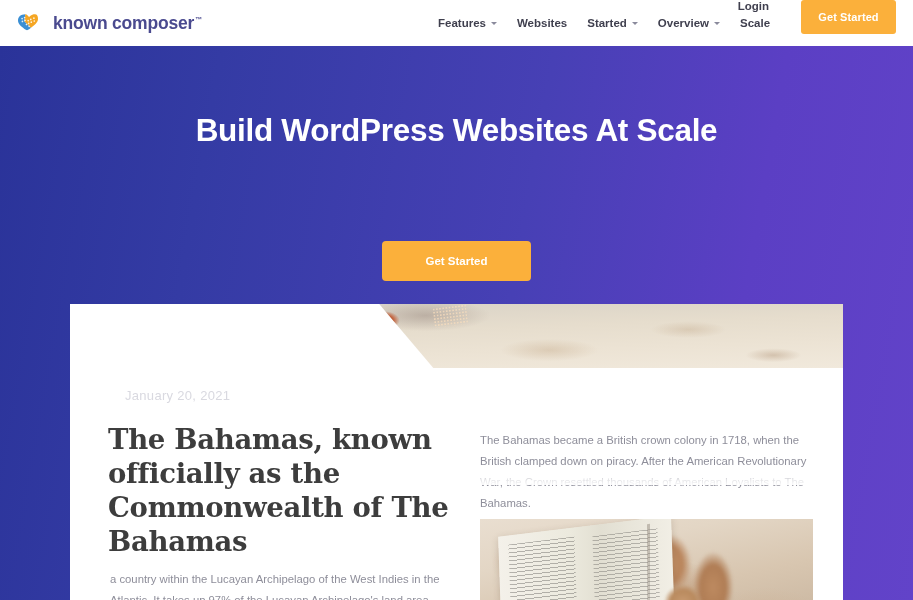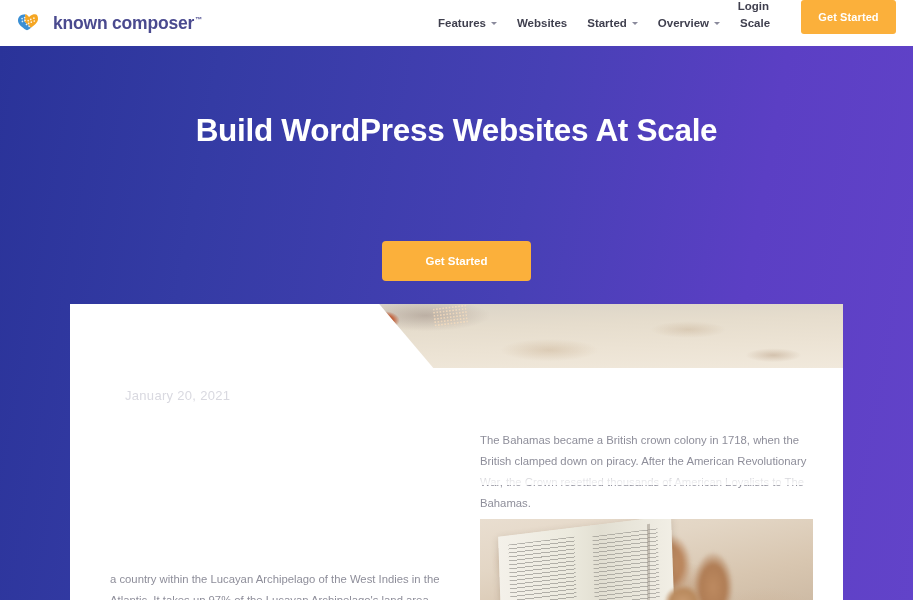--- a/index.html
+++ b/index.html
@@ -265,20 +265,21 @@
   <div class="card">
 
     <div class="banner">
       <div class="banner-photo"></div>
       <div class="banner-figure"></div>
       <div class="banner-dots"></div>
     </div>
 
     <div class="date">January 20, 2021</div>
 
+    <h2 class="headline">The Bahamas, known officially as the Commonwealth of The Bahamas</h2>
 
     <p class="lede">a country within the Lucayan Archipelago of the West Indies in the Atlantic. It takes up 97% of the Lucayan Archipelago's land area and is home to 88% of the archipelago's population.</p>
 
     <div class="col-right">
       <p>The Bahamas became a British crown colony in 1718, when the British clamped down on piracy. After the American Revolutionary War, the Crown resettled thousands of American Loyalists to The Bahamas.</p>
     </div>
     <div class="faded-line"></div>
 
     <div class="photo2">
       <div class="photo2-bg"></div>

